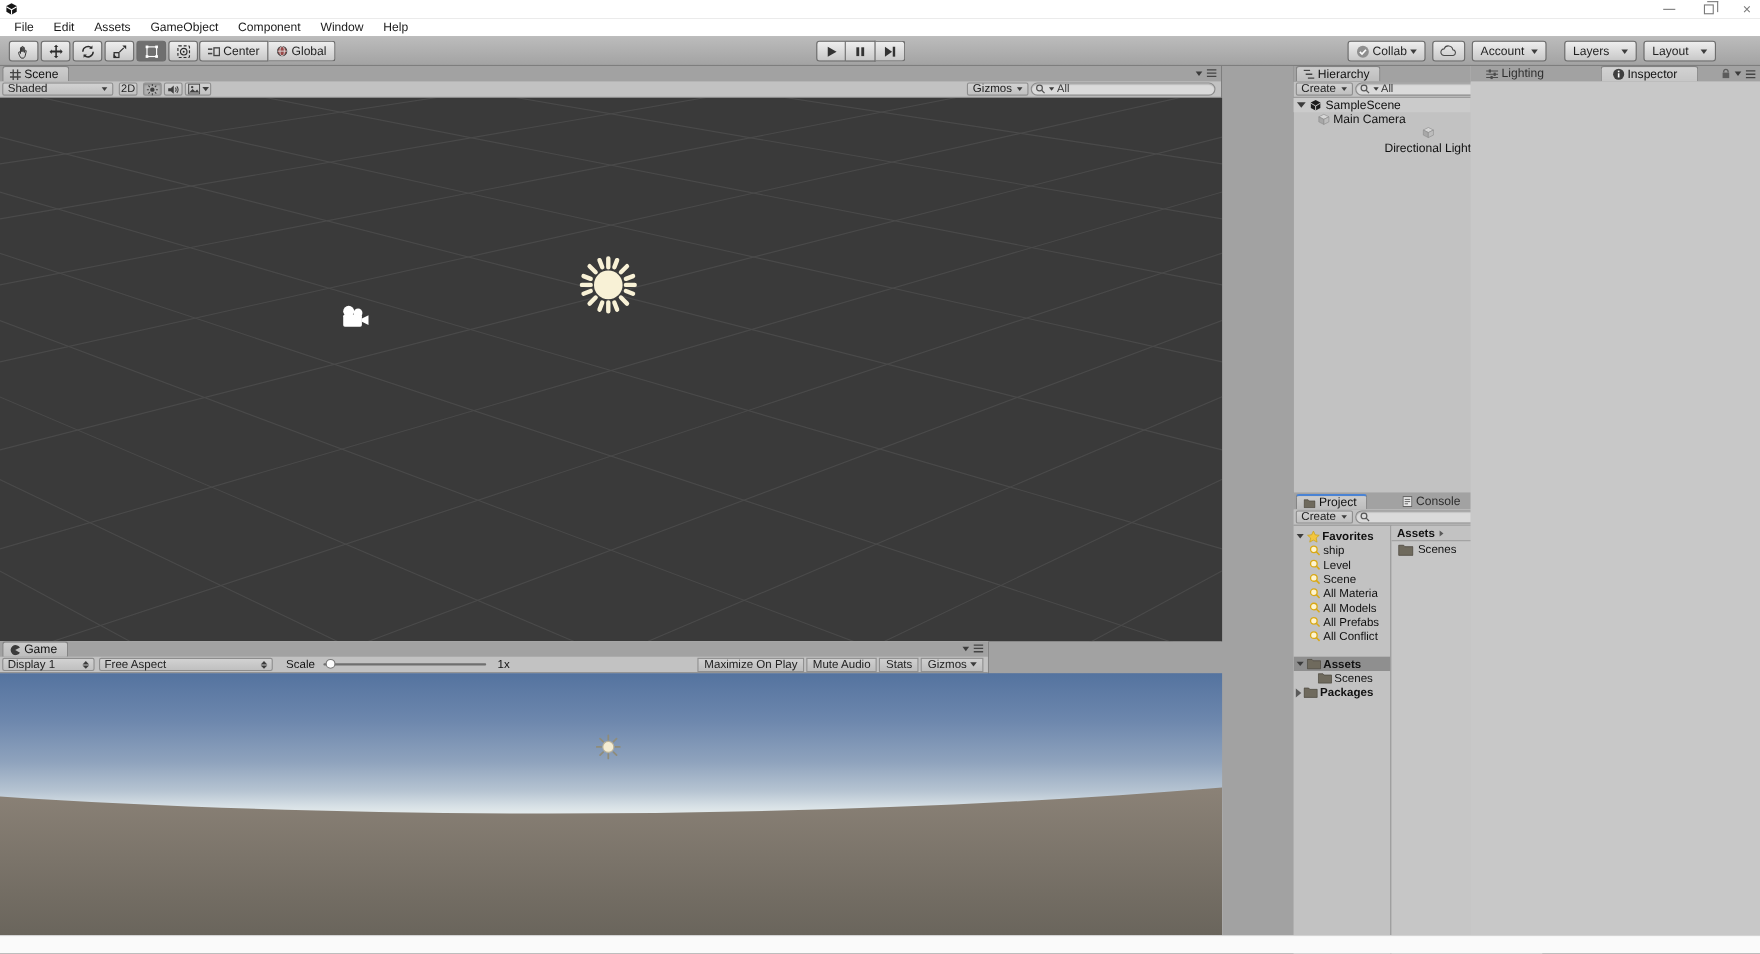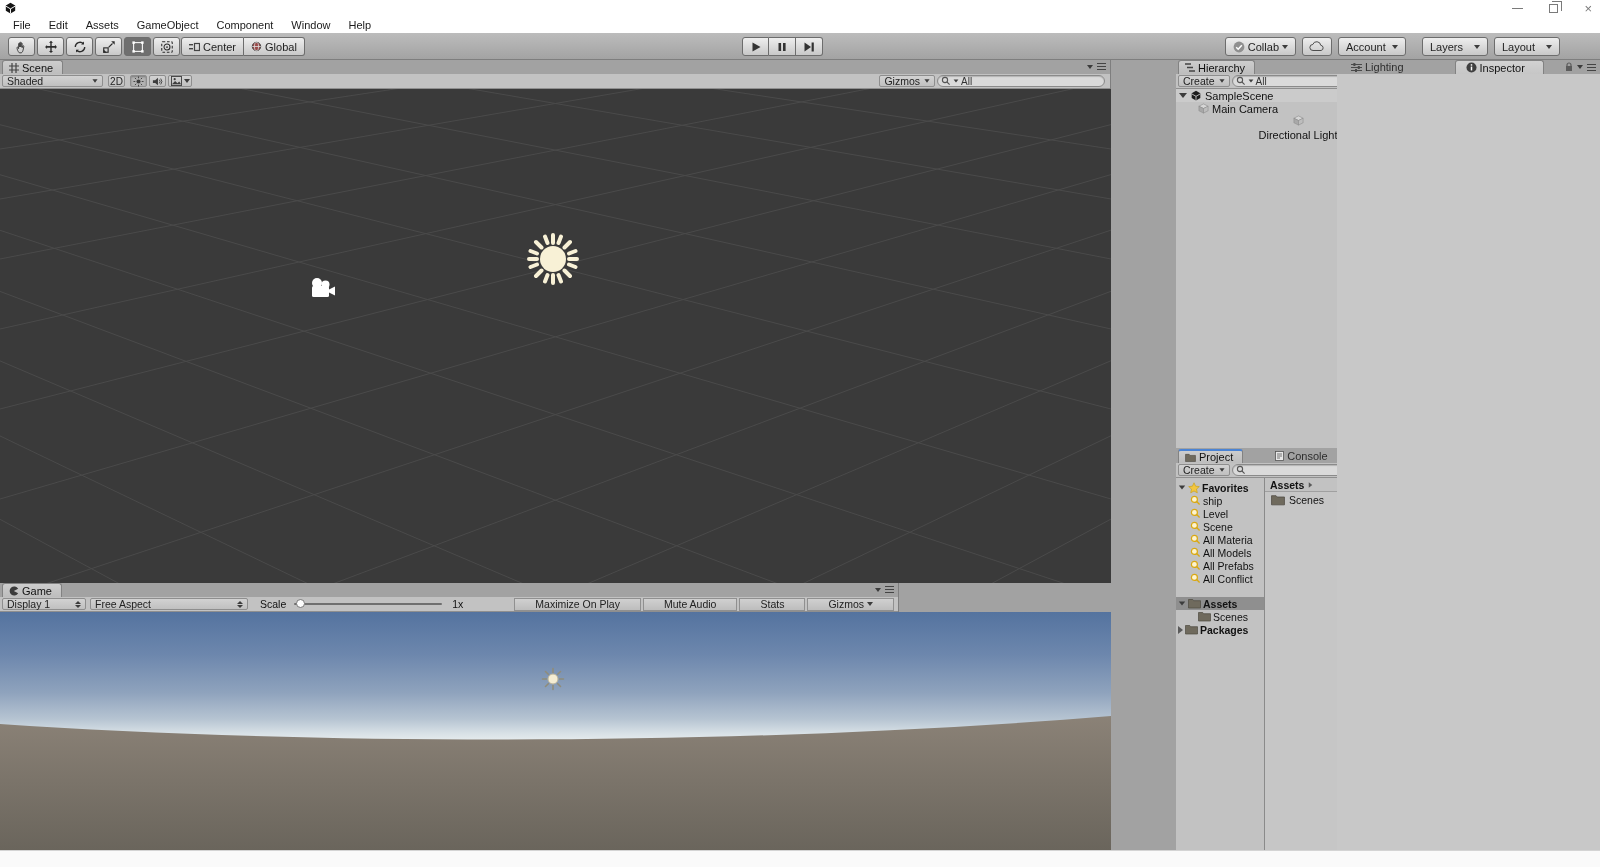--- a/index.html
+++ b/index.html
@@ -45,21 +45,21 @@
   .updown i.u{border-bottom:3.5px solid #3c3c3c;}
   .updown i.d{border-top:3.5px solid #3c3c3c;}
 
   
   .scene-panel{left:0;top:60px;width:1111px;height:523px;background:#c2c2c2;border-right:1px solid #7e7e7e;}
   .scene-viewport{position:absolute;left:0;top:29px;width:1111px;height:494px;background:#3a3a3a;overflow:hidden;}
   .scene-viewport svg.grid line{stroke:#4a4a4a;stroke-width:1;}
   .game-panel{left:0;top:583px;width:899px;height:267px;background:#c2c2c2;border-right:1px solid #7e7e7e;}
   .game-viewport{position:absolute;left:0;top:29px;width:1111px;height:238px;overflow:hidden;
     background:linear-gradient(180deg,#54739f 0%,#6d87ad 18%,#8fa3bd 34%,#b6c4d2 45%,#d8e1e6 51%,#eef3f2 56%,#f3f6f4 64%,#eef1ee 100%);}
-  .gbtn{display:inline-flex;align-items:center;height:13px;padding:0 20px;background:linear-gradient(#d0d0d0,#bdbdbd);border:1px solid #909090;font-size:10.5px;color:#222;gap:3px;}
+  .gbtn{display:inline-flex;align-items:center;height:13px;padding:0 5px;background:linear-gradient(#d0d0d0,#bdbdbd);border:1px solid #909090;font-size:10.5px;color:#222;gap:3px;}
   .slider-track{position:relative;width:148px;height:2px;background:#6f6f6f;border-radius:1px;}
   .slider-knob{position:absolute;top:-4px;width:9px;height:9px;border-radius:50%;background:#fdfdfd;border:1px solid #777;}
 
   
   .mid-col{left:1176px;top:60px;width:226px;height:790px;background:#737373;border-right:1px solid #6d28d9;}
   .hierarchy{position:absolute;left:0;top:0;width:226px;height:388px;}
   .hier-rows{position:absolute;left:0;top:29px;right:0;bottom:0;background:#c2c2c2;}
   .hrow{display:flex;align-items:center;height:13px;padding-left:3px;gap:3px;white-space:nowrap;}
   .hrow.scene-root{background:#cbcbcb;font-weight:normal;}
   .tri-down{width:0;height:0;border-left:4px solid transparent;border-right:4px solid transparent;border-top:5px solid #3c3c3c;display:inline-block;}

